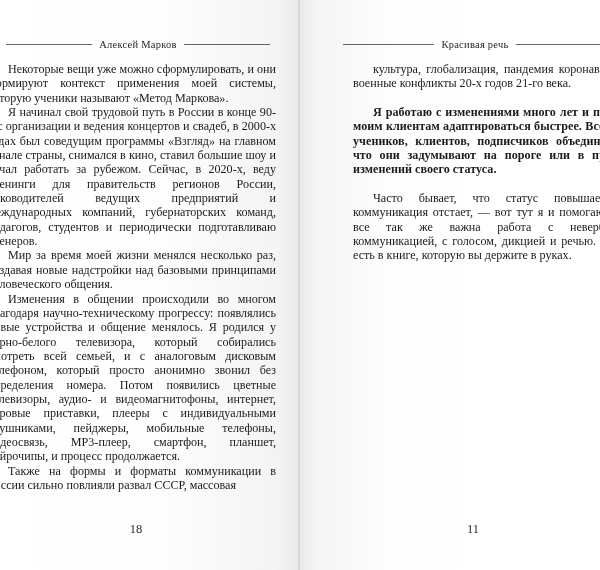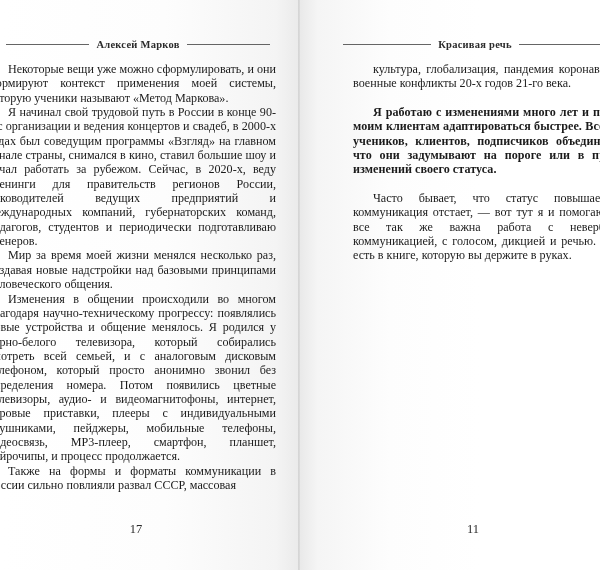--- a/index.html
+++ b/index.html
@@ -59,21 +59,20 @@
 
   
   .running-head {
     position: absolute;
     top: 36px;
     height: 16px;
     display: flex;
     align-items: center;
     justify-content: center;
     gap: 7px;
-    font-weight: bold;
   }
   .page-left  .running-head { left: 6px;  width: 264px; }
   .page-right .running-head { left: 42px; width: 264px; }
 
   .rule {
     flex: 1 1 auto;
     height: 1px;
     background: #4a4a4a;
     opacity: .85;
   }
@@ -137,21 +136,21 @@
     </div>
 
     <div class="column">
       <p class="para">Некоторые вещи уже можно сформулировать, и они формируют контекст применения моей системы, которую ученики называют «Метод Маркова».</p>
       <p class="para">Я начинал свой трудовой путь в России в конце 90-х с организации и ведения концертов и свадеб, в 2000-х годах был соведущим программы «Взгляд» на главном канале страны, снимался в кино, ставил большие шоу и начал работать за рубежом. Сейчас, в 2020-х, веду тренинги для правительств регионов России, руководителей ведущих предприятий и международных компаний, губернаторских команд, педагогов, студентов и периодически подготавливаю тренеров.</p>
       <p class="para">Мир за время моей жизни менялся несколько раз, создавая новые надстройки над базовыми принципами человеческого общения.</p>
       <p class="para">Изменения в общении происходили во многом благодаря научно-техническому прогрессу: появлялись новые устройства и общение менялось. Я родился у черно-белого телевизора, который собирались смотреть всей семьей, и с аналоговым дисковым телефоном, который просто анонимно звонил без определения номера. Потом появились цветные телевизоры, аудио- и видеомагнитофоны, интернет, игровые приставки, плееры с индивидуальными наушниками, пейджеры, мобильные телефоны, видеосвязь, MP3-плеер, смартфон, планшет, нейрочипы, и процесс продолжается.</p>
       <p class="para">Также на формы и форматы коммуникации в России сильно повлияли развал СССР, массовая</p>
     </div>
 
-    <div class="folio">17</div>
+    <div class="folio">18</div>
   </div>
 
   <div class="page page-right">
 
     <div class="running-head">
       <span class="rule"></span>
       <span class="head-text">Красивая речь</span>
       <span class="rule"></span>
     </div>
 

